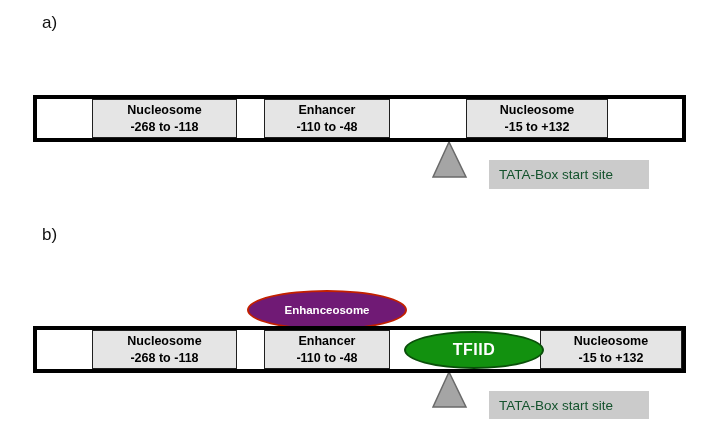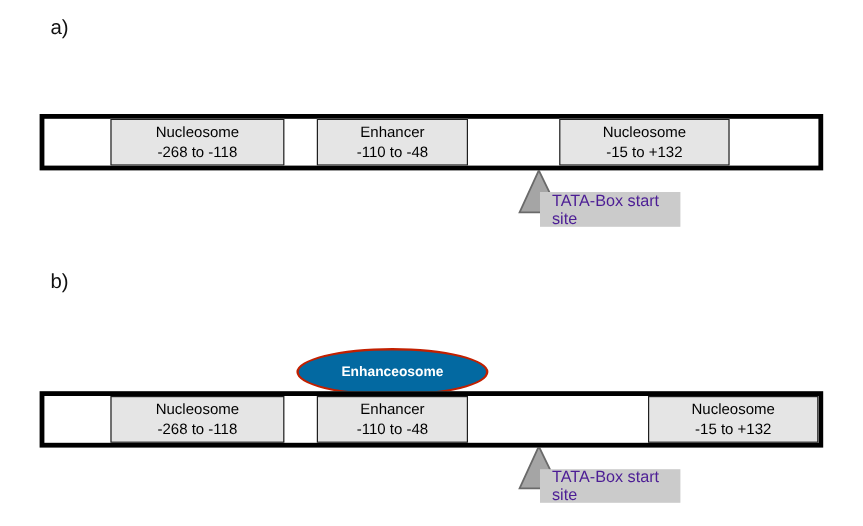--- a/index.html
+++ b/index.html
@@ -11,44 +11,44 @@
     position:absolute;font-size:17px;color:#111;
   }
   .dna-bar{
     position:absolute;left:33px;width:653px;height:47px;
     background:#ffffff;border:4px solid #000;box-sizing:border-box;z-index:2;
   }
   .segment{
     position:absolute;top:0;height:100%;
     background:#e5e5e5;border:1.5px solid #1f1f1f;box-sizing:border-box;
     display:flex;flex-direction:column;justify-content:center;align-items:center;
-    font-size:12.5px;line-height:1.3;color:#000;text-align:center;
+    font-size:12.5px;line-height:1.3;color:#000;text-align:center;font-weight:bold;
   }
   .seg1{left:55px;width:145px;}
   .seg2{left:227px;width:126px;}
   .seg3a{left:429px;width:142px;}
   .seg3b{left:503px;width:142px;}
   .tata-triangle{
     position:absolute;width:40px;height:40px;z-index:1;
   }
   .tata-triangle polygon{stroke:#6a6a6a;stroke-width:1.5;}
   .tata-label{
-    position:absolute;left:450px;width:117px;height:29px;
-    background:#cbcbcb;color:#4c1d95;font-size:13.5px;
+    position:absolute;left:489px;width:160px;height:29px;
+    background:#cbcbcb;color:#14532d;font-size:13.5px;
     display:flex;align-items:center;padding-left:10px;box-sizing:border-box;
     z-index:2;
   }
   .ellipse{
     position:absolute;border-radius:50%;
     display:flex;align-items:center;justify-content:center;
     color:#fff;font-weight:bold;box-sizing:border-box;
   }
   .enhanceosome{
     left:247px;top:290px;width:160px;height:40px;
-    background:#0369a1;border:2px solid #c22000;
+    background:#701a75;border:2px solid #c22000;
     font-size:11.5px;z-index:1;
   }
   .tfiid{
     left:404px;top:331px;width:140px;height:38px;
     background:#12910f;border:2px solid #0a4f0a;
     font-size:16px;letter-spacing:.5px;z-index:3;
   }
 </style>
 </head>
 <body>
@@ -92,20 +92,23 @@
     <div class="segment seg2">
       <span>Enhancer</span>
       <span>-110 to -48</span>
     </div>
     <div class="segment seg3b">
       <span>Nucleosome</span>
       <span>-15 to +132</span>
     </div>
   </div>
 
+  <div class="ellipse tfiid">
+    <span>TFIID</span>
+  </div>
 
   <svg class="tata-triangle" style="left:430px;top:370px;" viewBox="0 0 40 40">
     <polygon points="19,2 3,37 36,37" fill="#a5a5a5"></polygon>
   </svg>
 
   <div class="tata-label" style="top:391px;height:28px;">TATA-Box start site</div>
 
 </div>
 
 </body></html>

